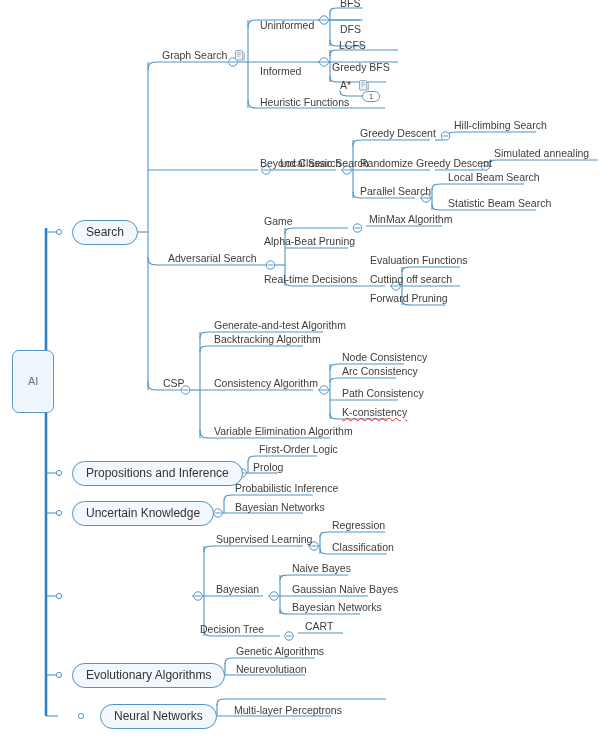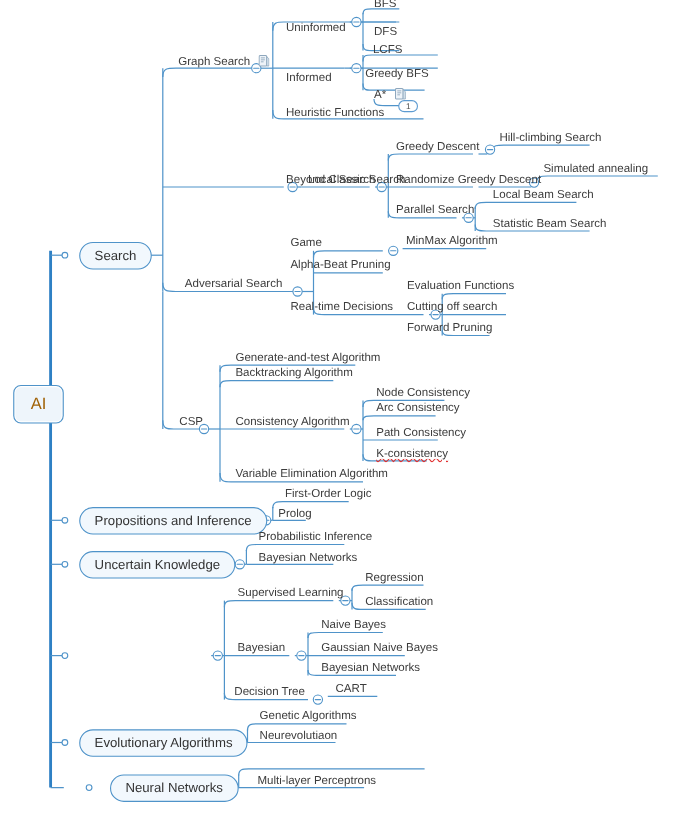--- a/index.html
+++ b/index.html
@@ -16,23 +16,23 @@
   svg.wires{position:absolute;left:0;top:0;width:613px;height:745px;pointer-events:none;}
 
   
   .node{position:absolute;white-space:nowrap;line-height:1;}
 
   
   .root-node{
     border:1px solid #4f93c9;
     background:#eef5fb;
     border-radius:7px;
-    padding:9px 15px;
-    font-size:15px;
-    color:#a16207;
+    padding:25px 15px;
+    font-size:11px;
+    color:#737373;
     box-shadow:0 0 0 1px #ffffff inset;
   }
 
   
   .main-node{
     border:1px solid #4f93c9;
     background:#f2f8fd;
     border-radius:13px;
     padding:5px 13px 6px 13px;
     font-size:12px;
@@ -459,21 +459,21 @@
   <div class="node sub-node" style="left:233px;top:502px;">
     <span class="label">Bayesian Networks</span>
   </div>
 
   <div class="node sub-node" style="left:214px;top:534px;">
     <span class="label">Supervised Learning</span>
   </div>
   <div class="node sub-node" style="left:214px;top:584px;">
     <span class="label">Bayesian</span>
   </div>
-  <div class="node sub-node" style="left:211px;top:624px;">
+  <div class="node sub-node" style="left:198px;top:624px;">
     <span class="label">Decision Tree</span>
   </div>
 
   <div class="node sub-node" style="left:330px;top:520px;">
     <span class="label">Regression</span>
   </div>
   <div class="node sub-node" style="left:330px;top:542px;">
     <span class="label">Classification</span>
   </div>
   <div class="node sub-node" style="left:290px;top:563px;">

